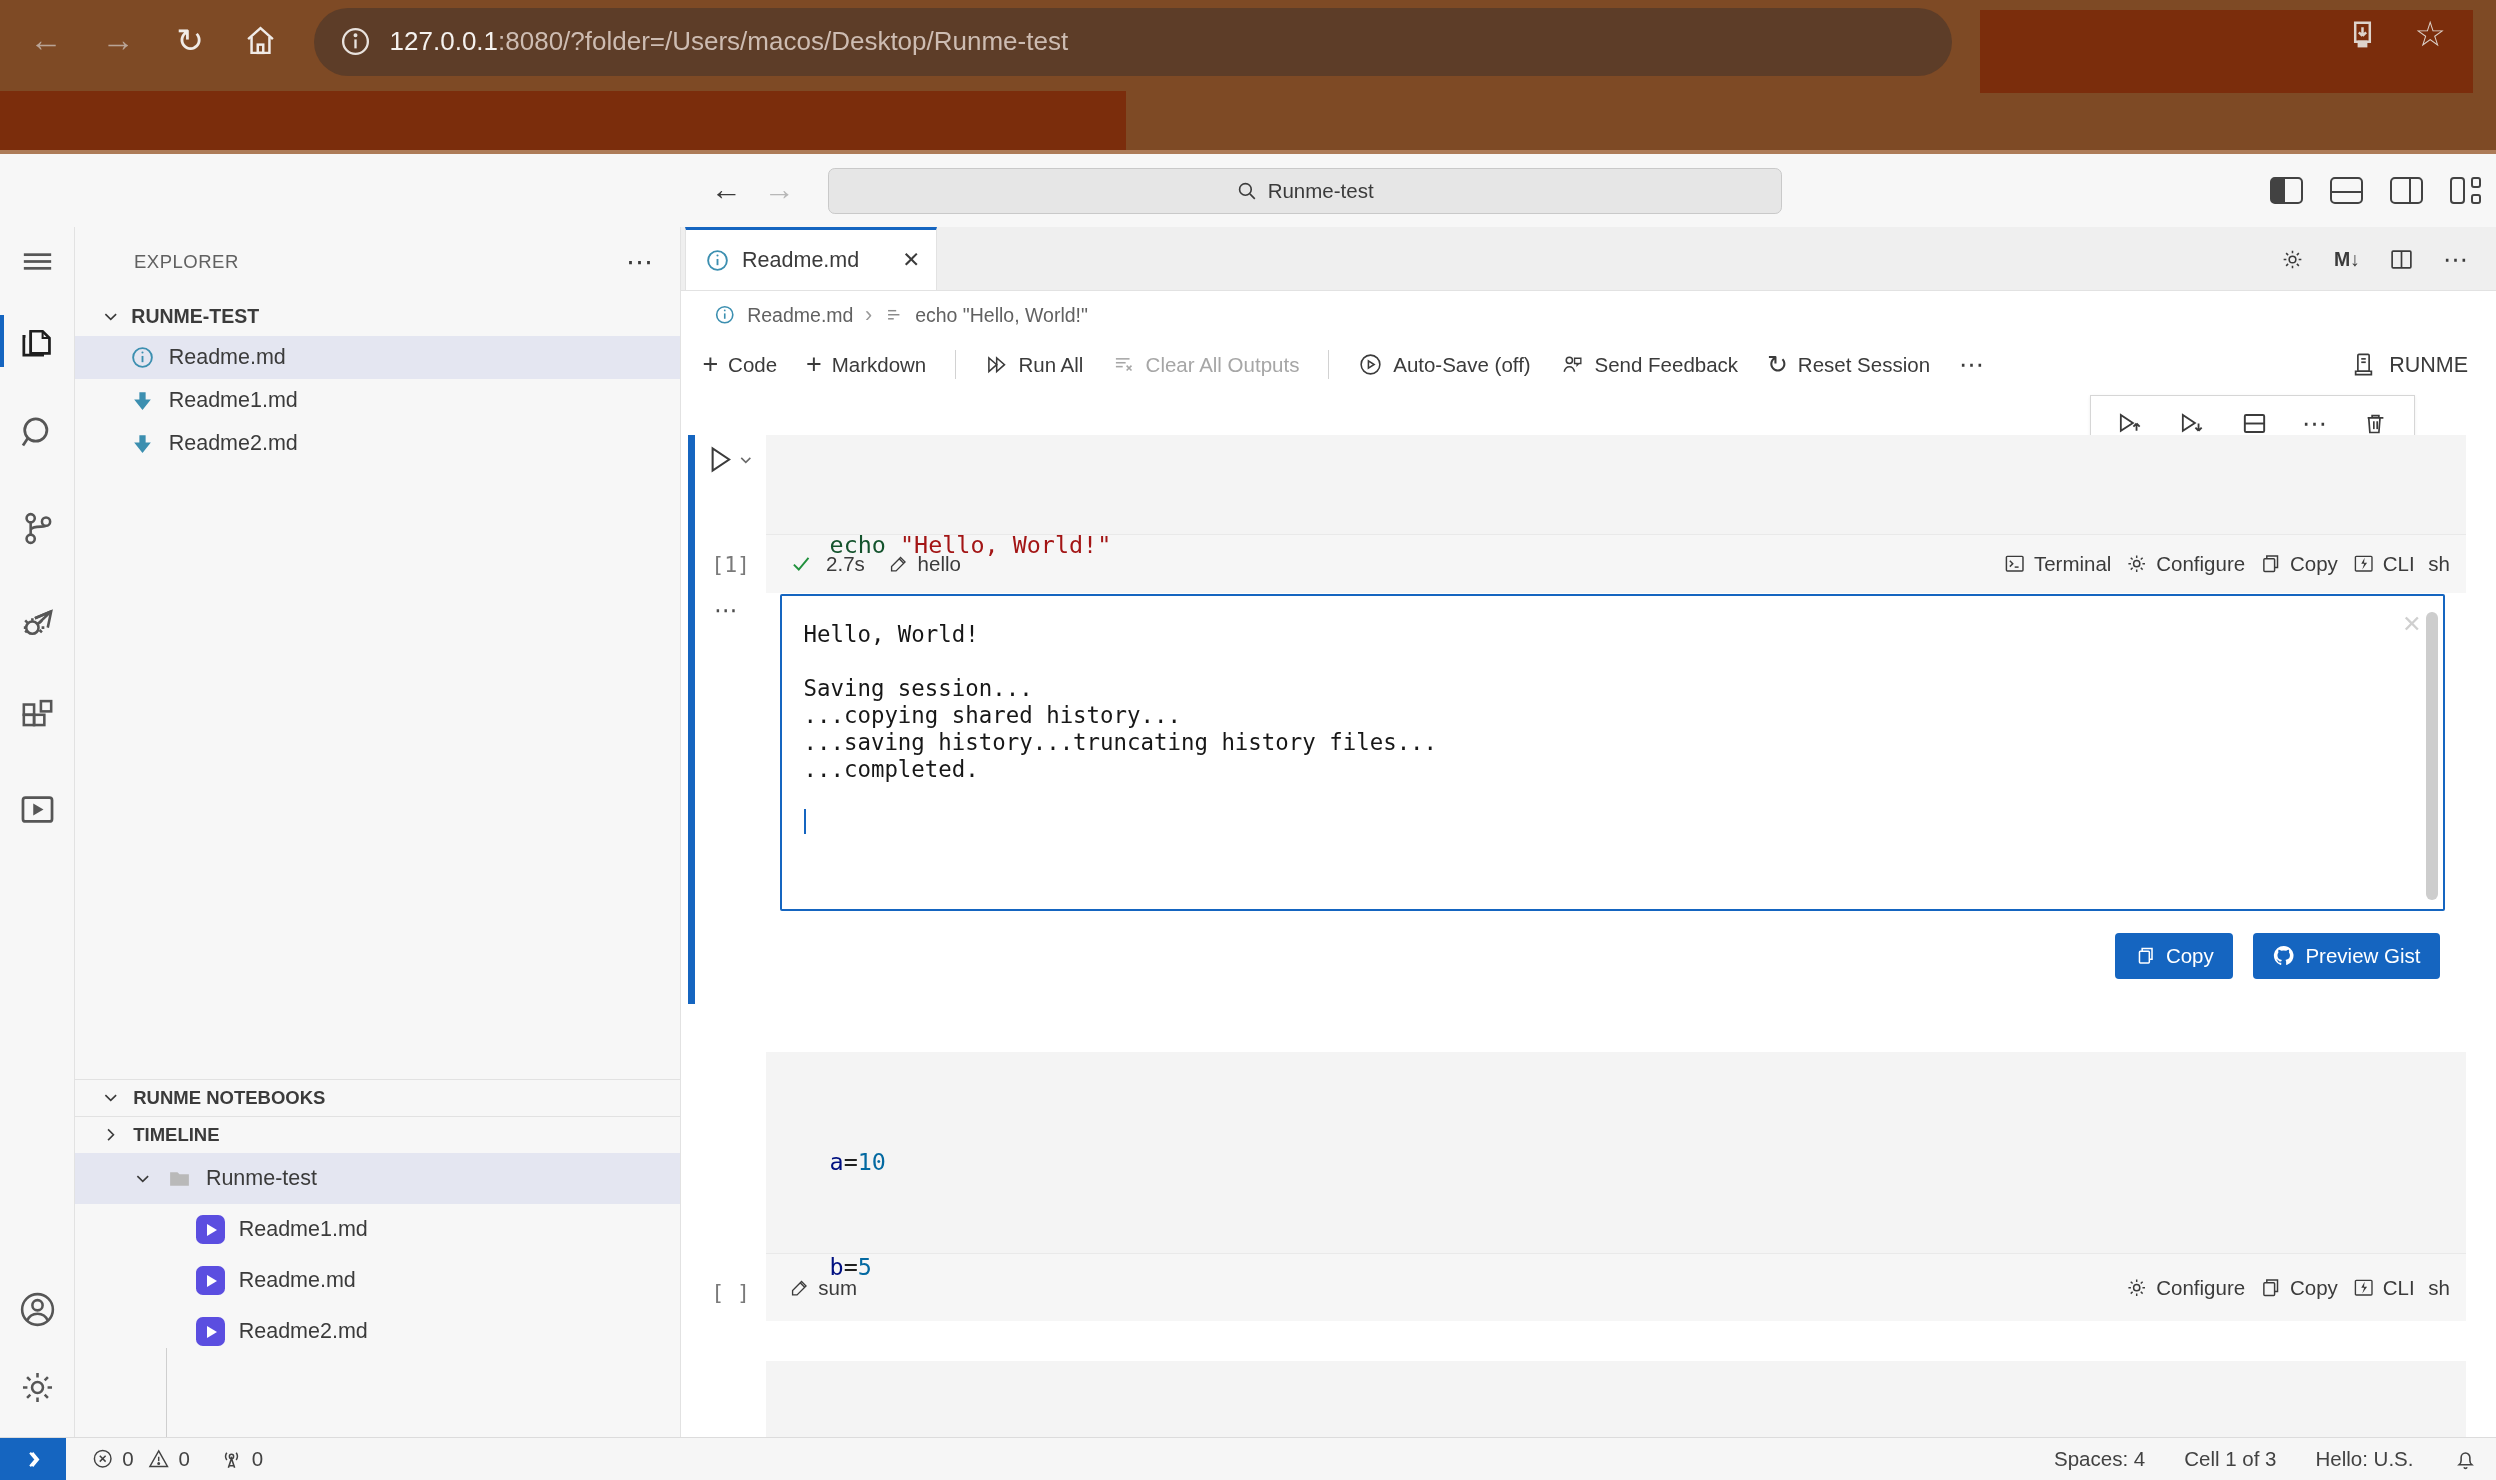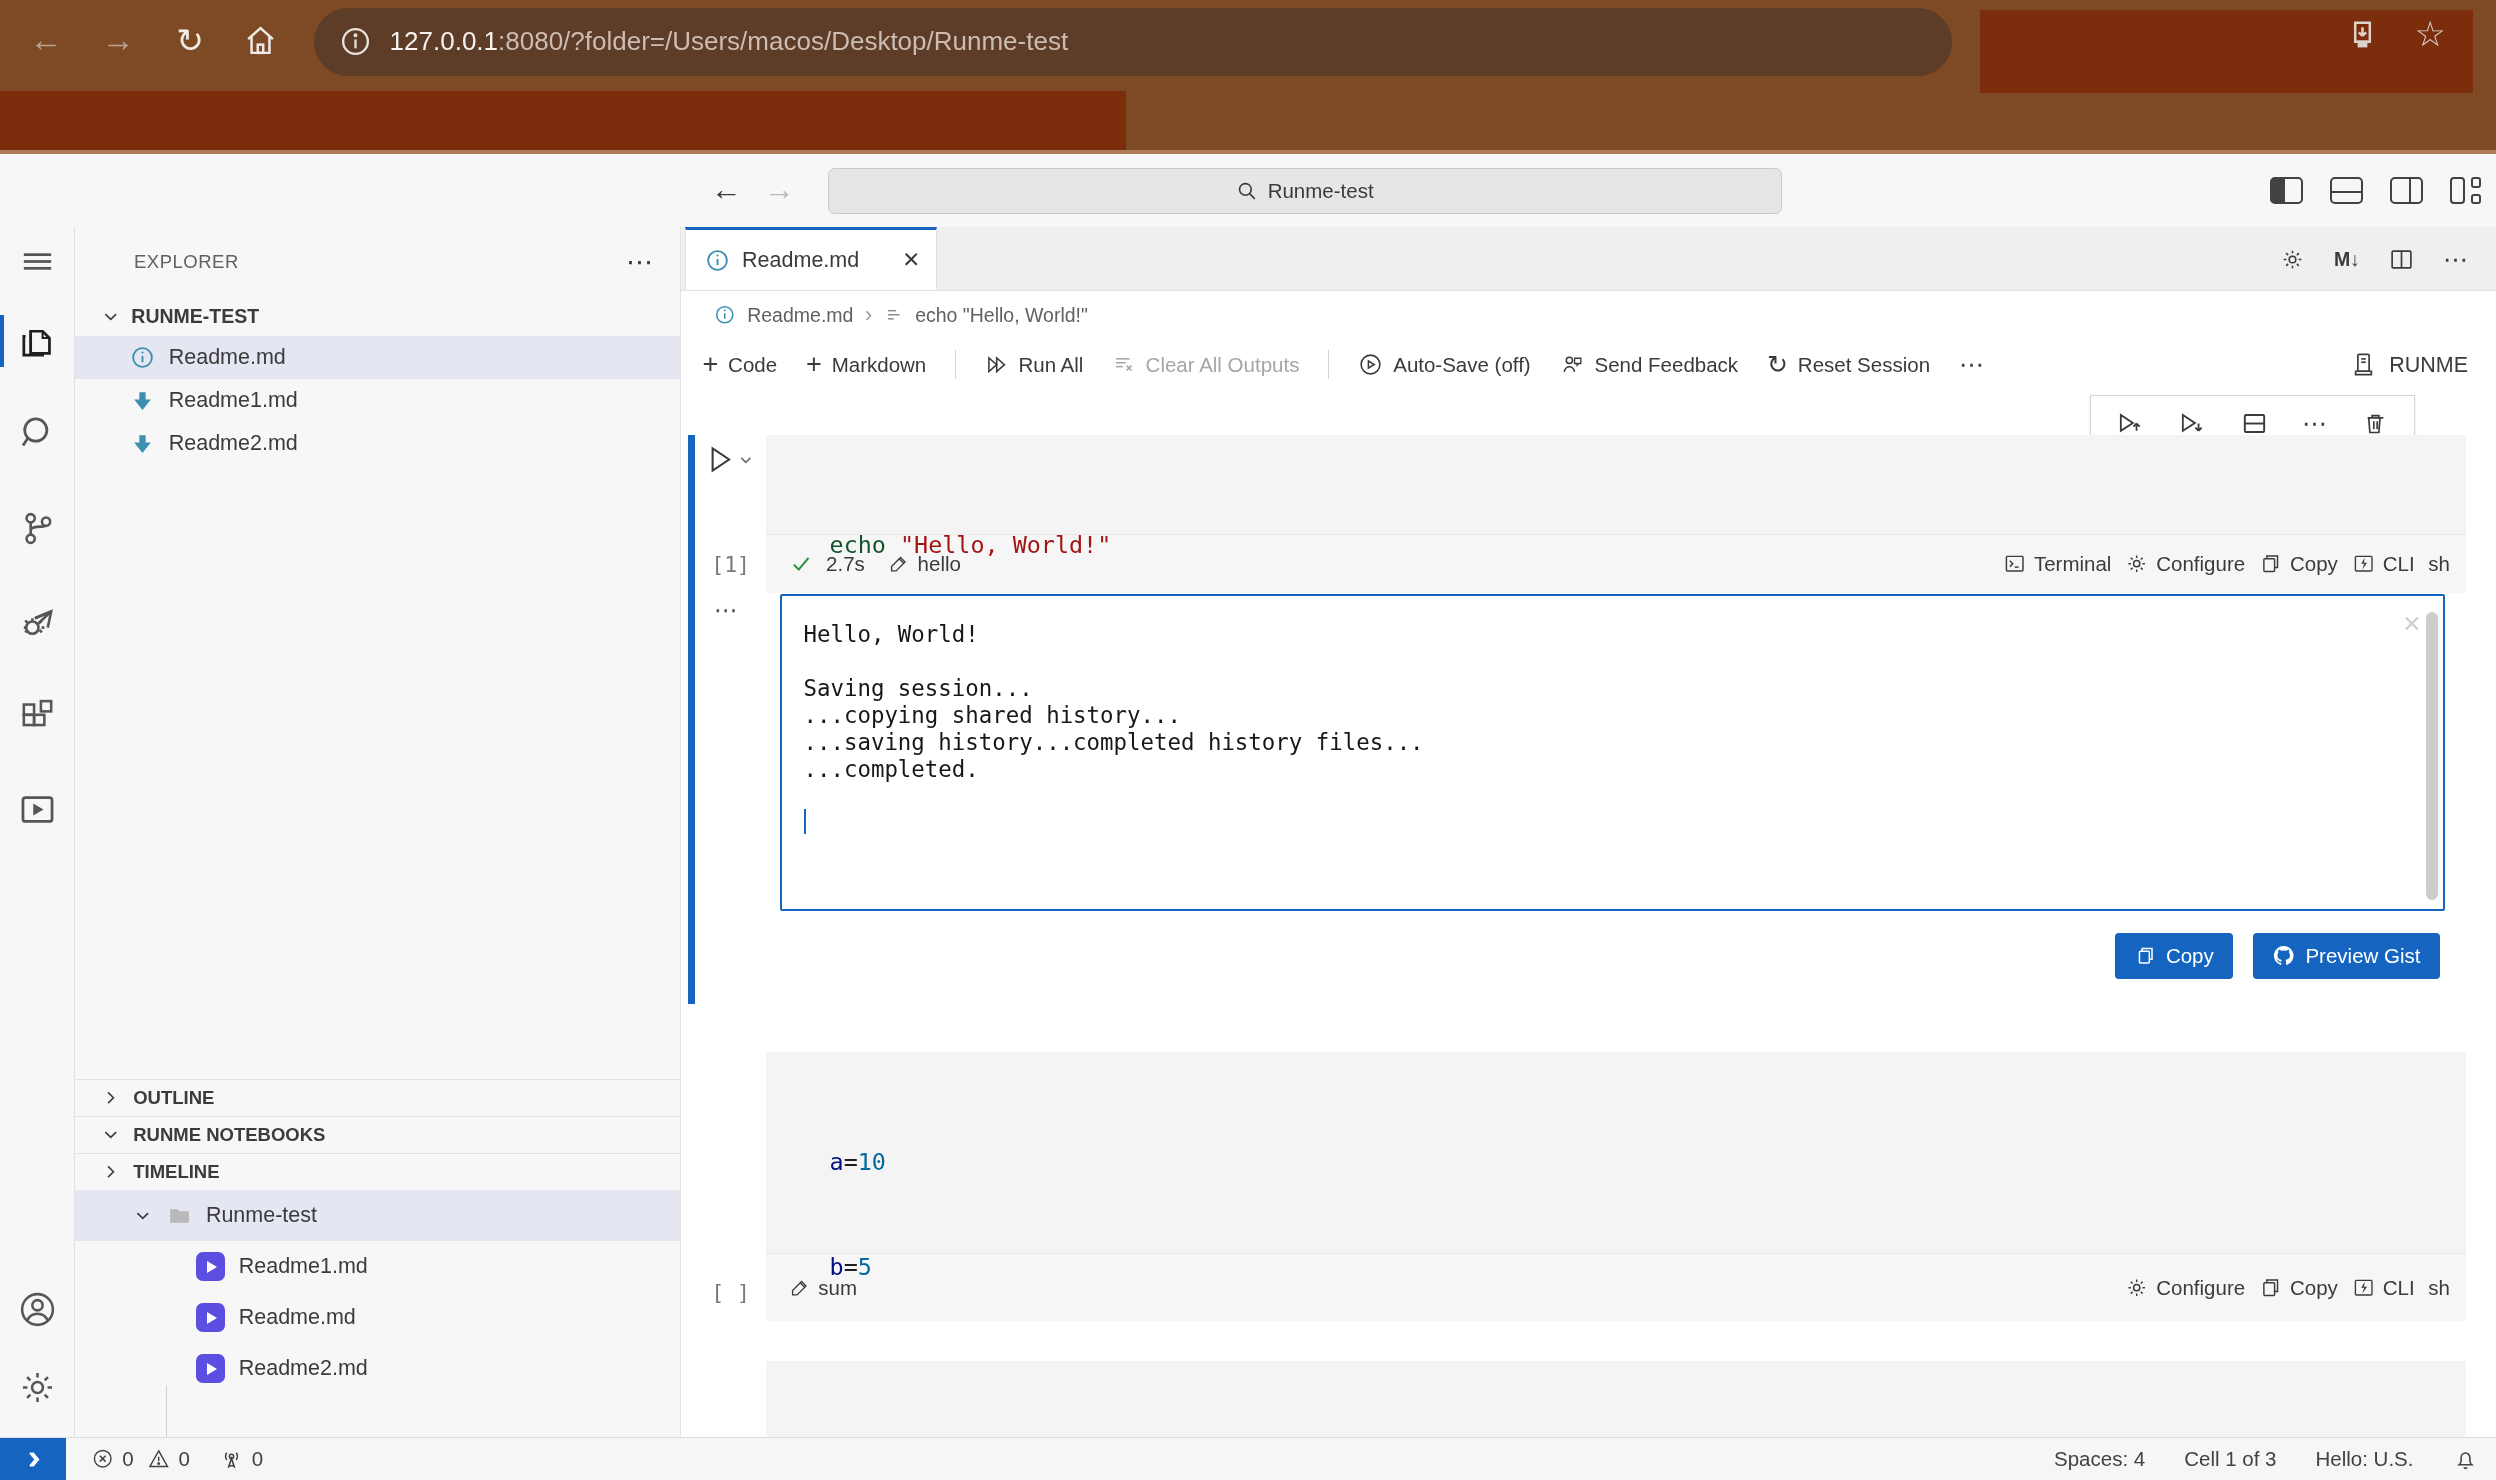--- a/index.html
+++ b/index.html
@@ -271,26 +271,20 @@
         <div class="tree-row" style="padding-left:55px">
           <svg class="ico22" viewBox="0 0 24 24">
               <path d="M12 21 4 11h5V4h6v7h5z" fill="#3c8fb0"></path>
             </svg>
           <span>Readme2.md</span>
         </div>
 
         <div class="bottom-tree">
           <div class="section-head">
             <svg class="chev" viewBox="0 0 24 24" fill="none" stroke="currentColor" stroke-width="1.8">
-                <path d="M9 6l6 6-6 6"></path>
-              </svg>
-            <span>OUTLINE</span>
-          </div>
-          <div class="section-head">
-            <svg class="chev" viewBox="0 0 24 24" fill="none" stroke="currentColor" stroke-width="1.8">
                 <path d="M6 9l6 6 6-6"></path>
               </svg>
             <span>RUNME NOTEBOOKS</span>
           </div>
           <div class="section-head">
             <svg class="chev" viewBox="0 0 24 24" fill="none" stroke="currentColor" stroke-width="1.8">
                 <path d="M9 6l6 6-6 6"></path>
               </svg>
             <span>TIMELINE</span>
           </div>
@@ -517,21 +511,21 @@
             </div>
           </div>
 
           <div class="outrow">
             <div class="out-gutter-dots">⋯</div>
             <div class="outbox">
               <pre class="outpre">Hello, World!
 
 Saving session...
 ...copying shared history...
-...saving history...completed history files...
+...saving history...truncating history files...
 ...completed.</pre>
               <div class="outcursor"></div>
               <div class="outclose">✕</div>
               <div class="outscroll"></div>
             </div>
           </div>
 
           <div class="gistrow">
             <button class="bluebtn">
               <svg class="icon" width="21.5" height="21.5" viewBox="0 0 24 24" fill="none" stroke="#fff" stroke-width="1.7">

